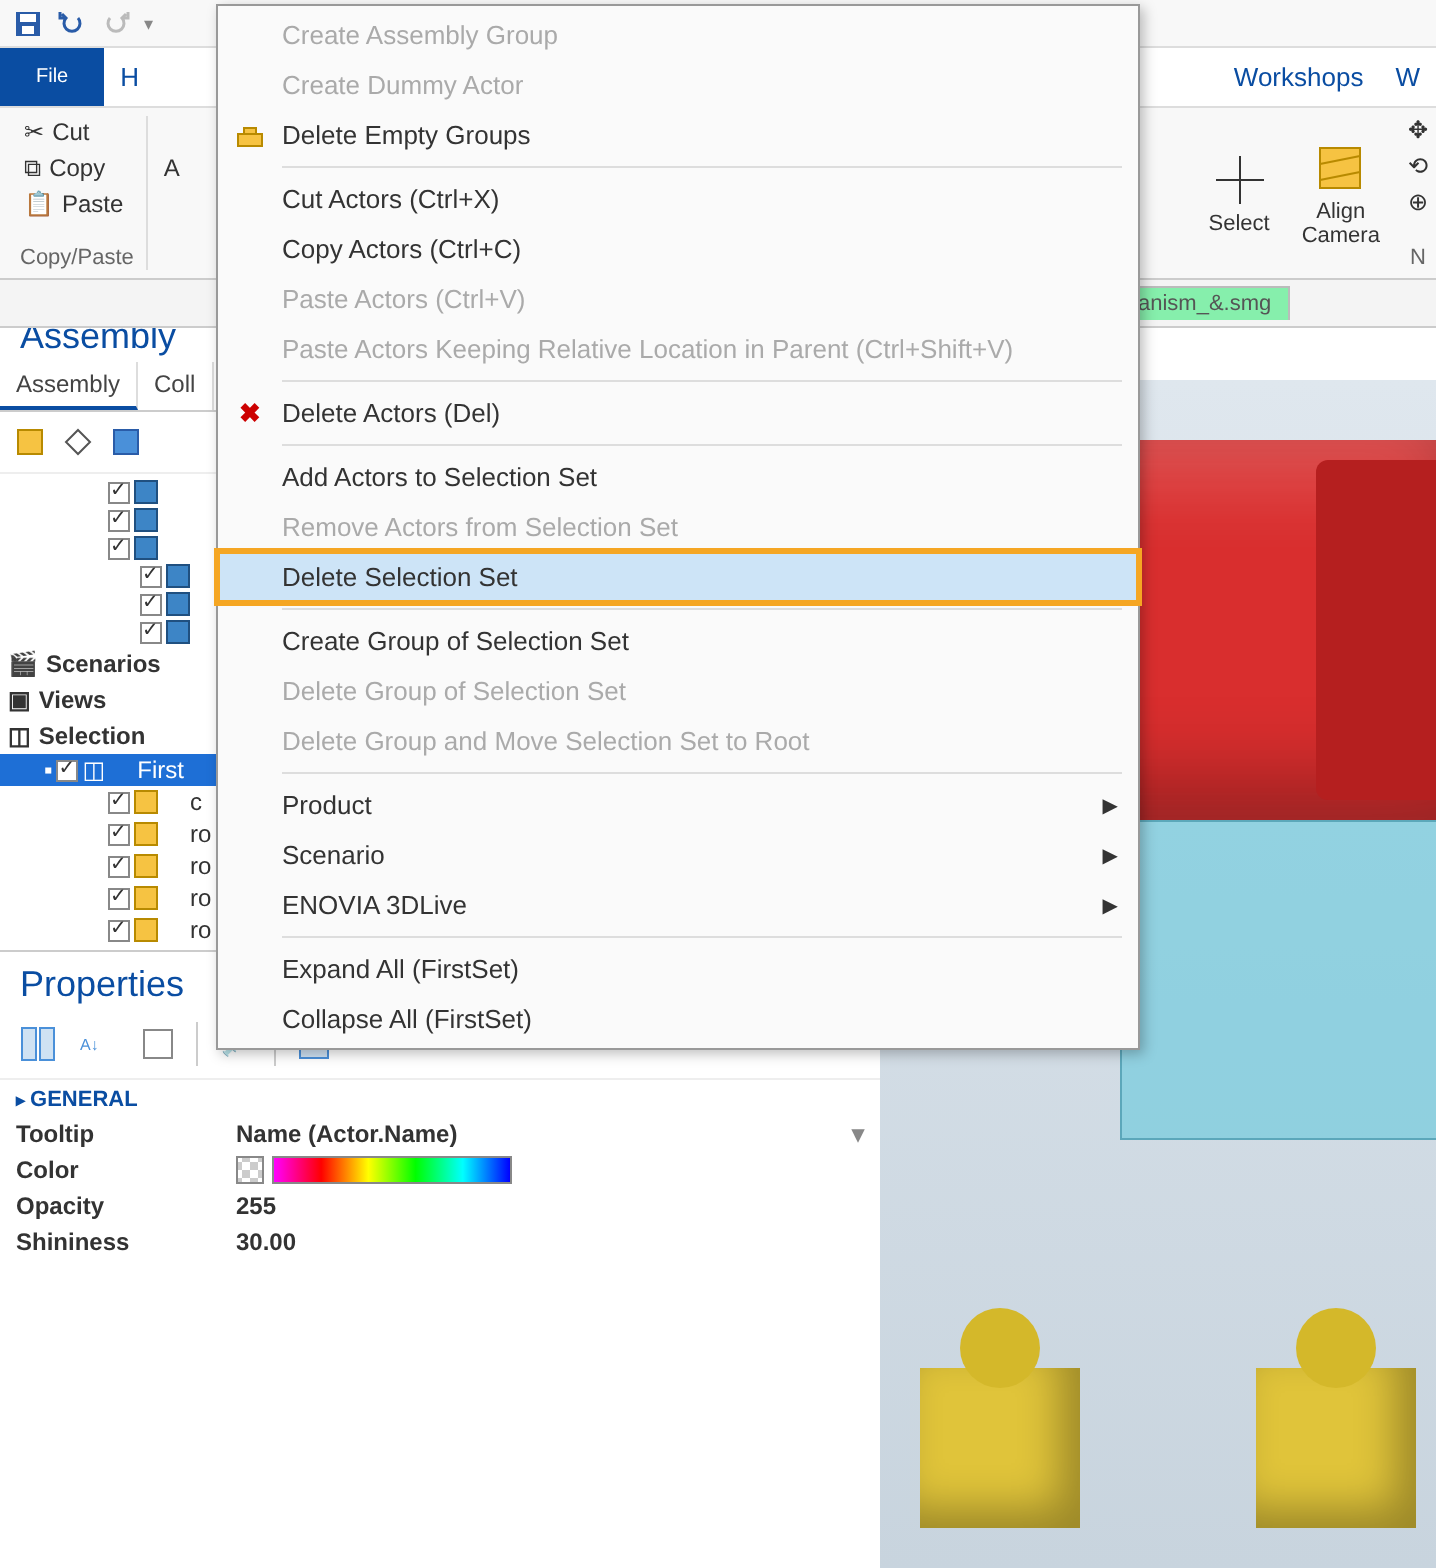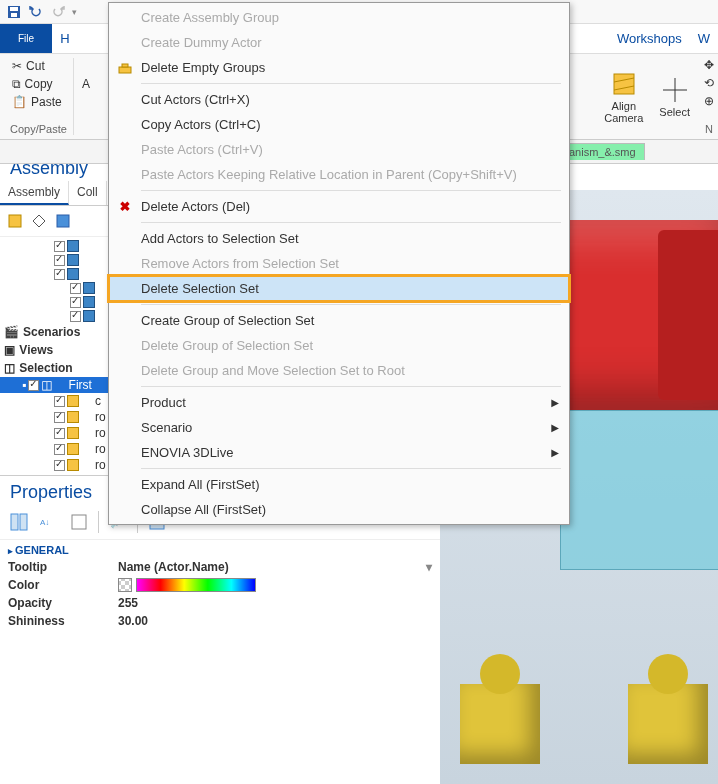--- a/index.html
+++ b/index.html
@@ -138,32 +138,32 @@
     <div class="ribbon-group-label">Copy/Paste</div>
   </div>
   <div class="ribbon-group" style="border:none;">
     <div class="ribbon-group-items" style="padding-top:18px;">
       <div class="ribbon-item">A</div>
     </div>
   </div>
   <div class="ribbon-spacer"></div>
   <div class="ribbon-big">
     <svg width="28" height="28" viewBox="0 0 28 28">
+        <line x1="14" y1="2" x2="14" y2="26" stroke="#333"></line>
+        <line x1="2" y1="14" x2="26" y2="14" stroke="#333"></line>
+      </svg>
+    <span style="font-size:11px">Select</span>
+  </div>
+  <div class="ribbon-big">
+    <svg width="28" height="28" viewBox="0 0 28 28">
         <rect x="4" y="4" width="20" height="20" fill="#f6c342" stroke="#b88a00"></rect>
         <path d="M4 12 L24 8 M4 20 L24 16" stroke="#b88a00" fill="none"></path>
       </svg>
     <span style="font-size:11px;text-align:center;white-space:pre">Align
 Camera</span>
-  </div>
-  <div class="ribbon-big">
-    <svg width="28" height="28" viewBox="0 0 28 28">
-        <line x1="14" y1="2" x2="14" y2="26" stroke="#333"></line>
-        <line x1="2" y1="14" x2="26" y2="14" stroke="#333"></line>
-      </svg>
-    <span style="font-size:11px">Select</span>
   </div>
   <div class="ribbon-group" style="border:none;padding-right:0;">
     <div style="display:flex;flex-direction:column;gap:4px;">
       <span>✥</span>
       <span>⟲</span>
       <span>⊕</span>
     </div>
     <div class="ribbon-group-label">N</div>
   </div>
 </div>
@@ -360,21 +360,21 @@
     <div class="cm-row">
       <span>Cut Actors (Ctrl+X)</span>
     </div>
     <div class="cm-row">
       <span>Copy Actors (Ctrl+C)</span>
     </div>
     <div class="cm-row disabled">
       <span>Paste Actors (Ctrl+V)</span>
     </div>
     <div class="cm-row disabled">
-      <span>Paste Actors Keeping Relative Location in Parent (Copy+Shift+V)</span>
+      <span>Paste Actors Keeping Relative Location in Parent (Ctrl+Shift+V)</span>
     </div>
     <div class="cm-sep"></div>
     <div class="cm-row">
       <span class="cm-icon">
         <span class="i-x-red">✖</span>
       </span>
       <span>Delete Actors (Del)</span>
     </div>
     <div class="cm-sep"></div>
     <div class="cm-row">

